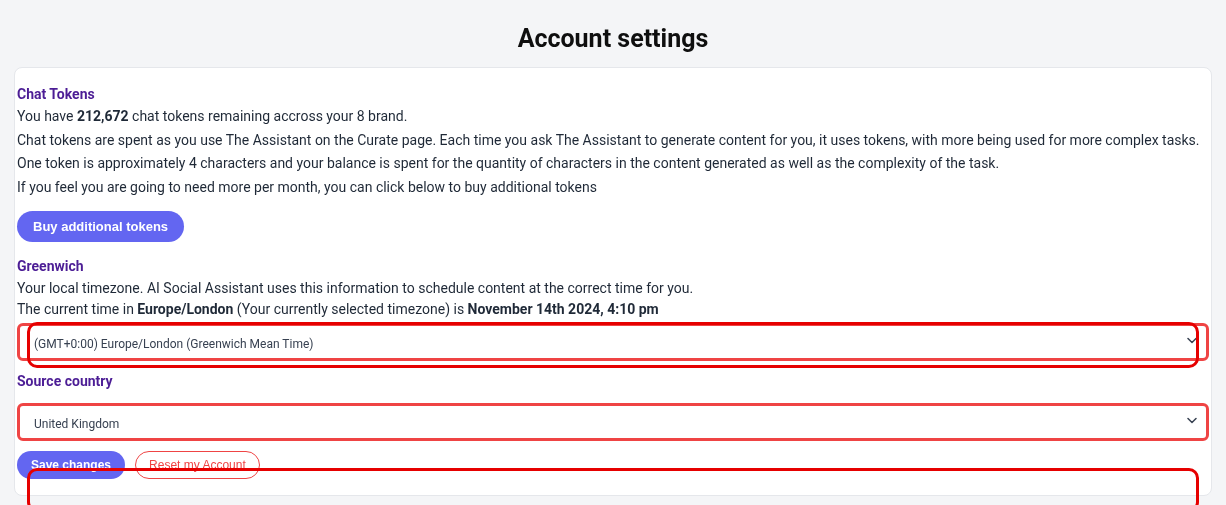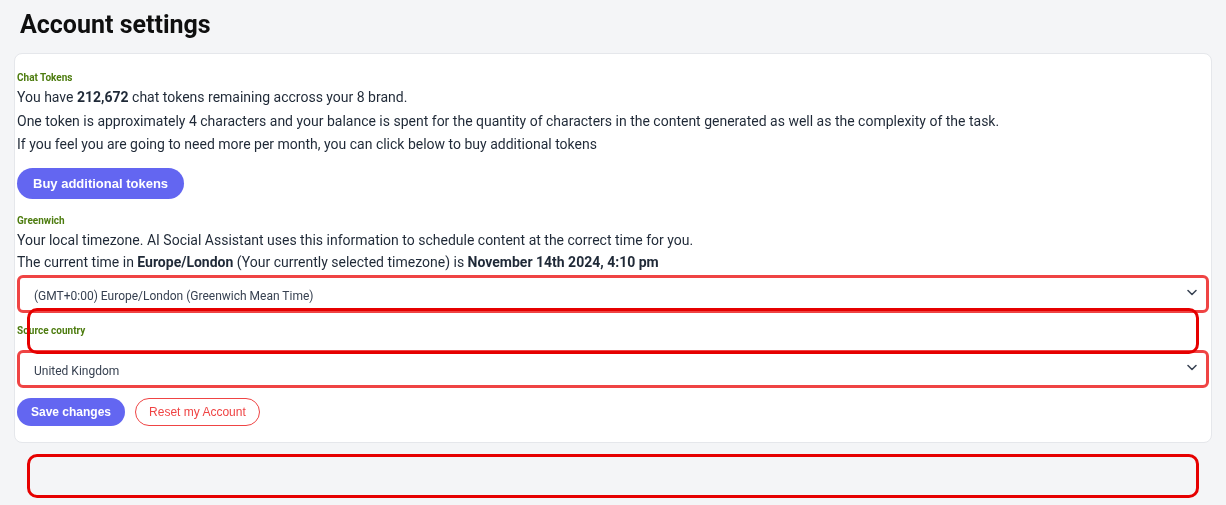--- a/index.html
+++ b/index.html
@@ -11,35 +11,36 @@
       font-family: -apple-system, BlinkMacSystemFont, "Segoe UI", Roboto, Helvetica, Arial, sans-serif;
       background: #f4f5f7;
       color: #1a1a1a;
       width: 1226px;
       height: 505px;
       overflow: hidden;
     }
     .page-title {
       font-size: 25px;
       font-weight: 700;
-      padding: 10px 20px 14px 20px;
+      padding: 24px 20px 14px 20px;
       color: #0f0f0f;
+      text-align: center;
     }
     .card {
       background: #ffffff;
       border: 1px solid #e5e7eb;
       border-radius: 8px;
       margin: 0 14px;
       padding: 18px 0 16px 0;
       position: relative;
     }
     .section-label {
-      font-size: 10px;
+      font-size: 14px;
       font-weight: 700;
-      color: #4d7c0f;
+      color: #4c1d95;
       padding: 0 0 4px 0;
     }
     .body-text {
       font-size: 14px;
       color: #1f2937;
       line-height: 1.55;
     }
     .body-text b {
       font-weight: 700;
     }
@@ -157,20 +158,21 @@
 
 <h1 class="page-title">Account settings</h1>
 
 <div class="card">
 
   <div class="tokens-section" style="padding:0 2px 0 2px;">
     <div class="section-label">Chat Tokens</div>
     <div class="body-text">
       <span>You have </span><b>212,672</b><span> chat tokens remaining accross your 8 brand.</span>
     </div>
+    <div class="body-text">Chat tokens are spent as you use The Assistant on the Curate page. Each time you ask The Assistant to generate content for you, it uses tokens, with more being used for more complex tasks.</div>
     <div class="body-text">One token is approximately 4 characters and your balance is spent for the quantity of characters in the content generated as well as the complexity of the task.</div>
     <div class="body-text">If you feel you are going to need more per month, you can click below to buy additional tokens</div>
     <button class="btn-primary">Buy additional tokens</button>
   </div>
 
   <div class="tz-section" style="padding:0 2px 0 2px;">
     <div class="section-label">Greenwich</div>
     <div class="body-text">Your local timezone. AI Social Assistant uses this information to schedule content at the correct time for you.</div>
     <div class="body-text">
       <span>The current time in </span><b>Europe/London</b><span> (Your currently selected timezone) is </span><b>November 14th 2024, 4:10 pm</b>

